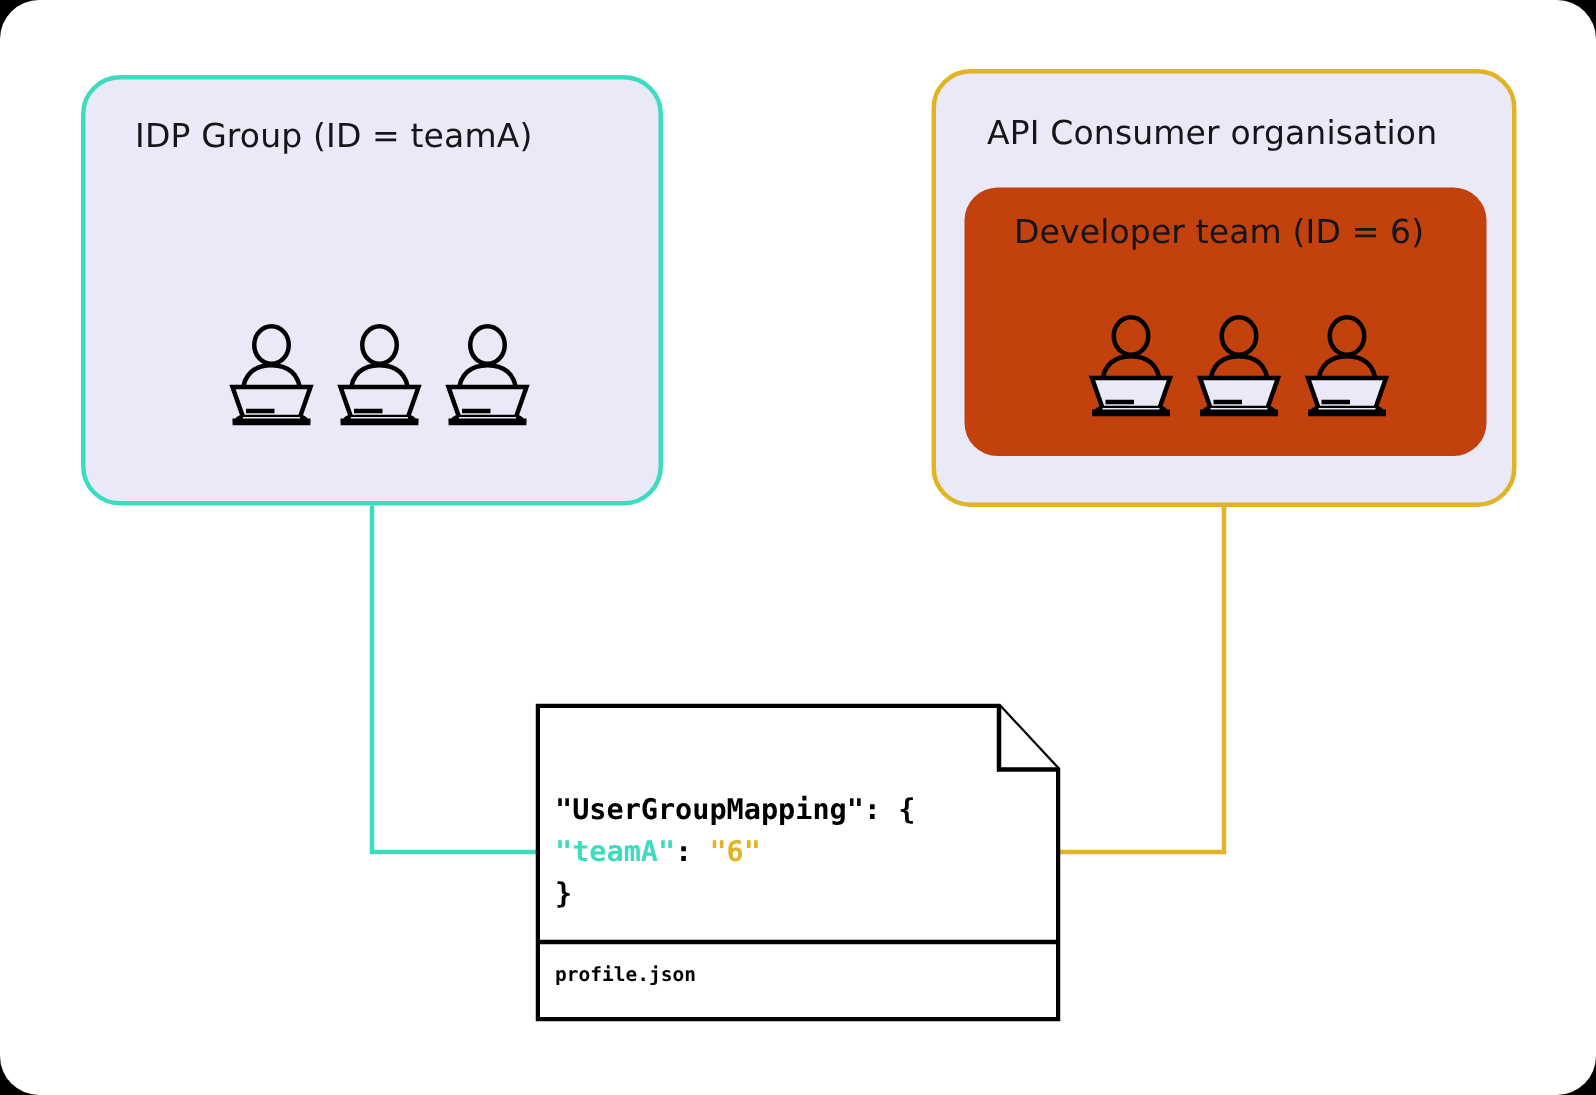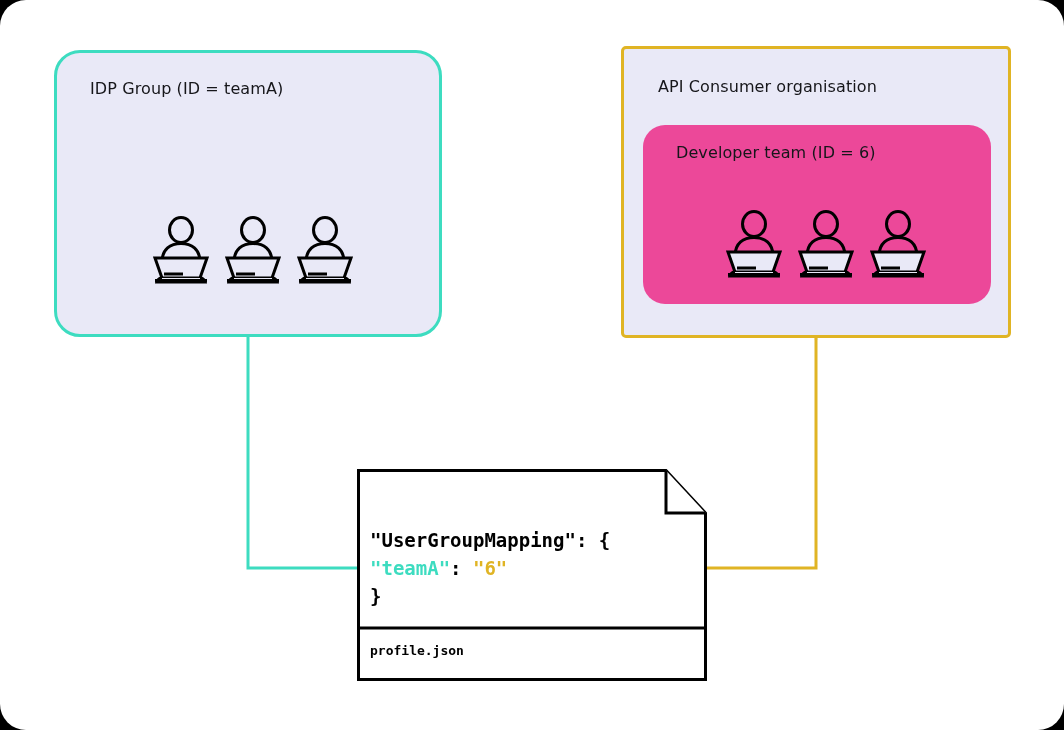--- a/index.html
+++ b/index.html
@@ -42,36 +42,36 @@
     width: 388px; height: 287px;
     border-width: 3px;
     border-color: #3ddcc0;
     border-radius: 26px;
   }
   #api-box {
     left: 621px; top: 46px;
     width: 390px; height: 292px;
     border-width: 3px;
     border-color: #e0b424;
-    border-radius: 5px;
+    border-radius: 26px;
   }
   #dev-box {
     left: 19px;  top: 76px;
     width: 348px; height: 179px;
     border-width: 3px;
     border-color: #e0b424;
     border-radius: 22px;
-    background: #ec4899;
+    background: #c2410c;
     box-sizing: border-box;
     position: absolute;
   }
   .box-title {
     position: absolute;
     font-family: "DejaVu Sans", sans-serif;
-    font-size: 16px;
+    font-size: 22px;
     font-weight: 400;
     color: #16161a;
     letter-spacing: 0.1px;
     white-space: nowrap;
   }
   #idp-title  { left: 33px; top: 26px; }
   #api-title  { left: 34px; top: 28px; }
   #dev-title  { left: 33px; top: 18px; }
 
   

